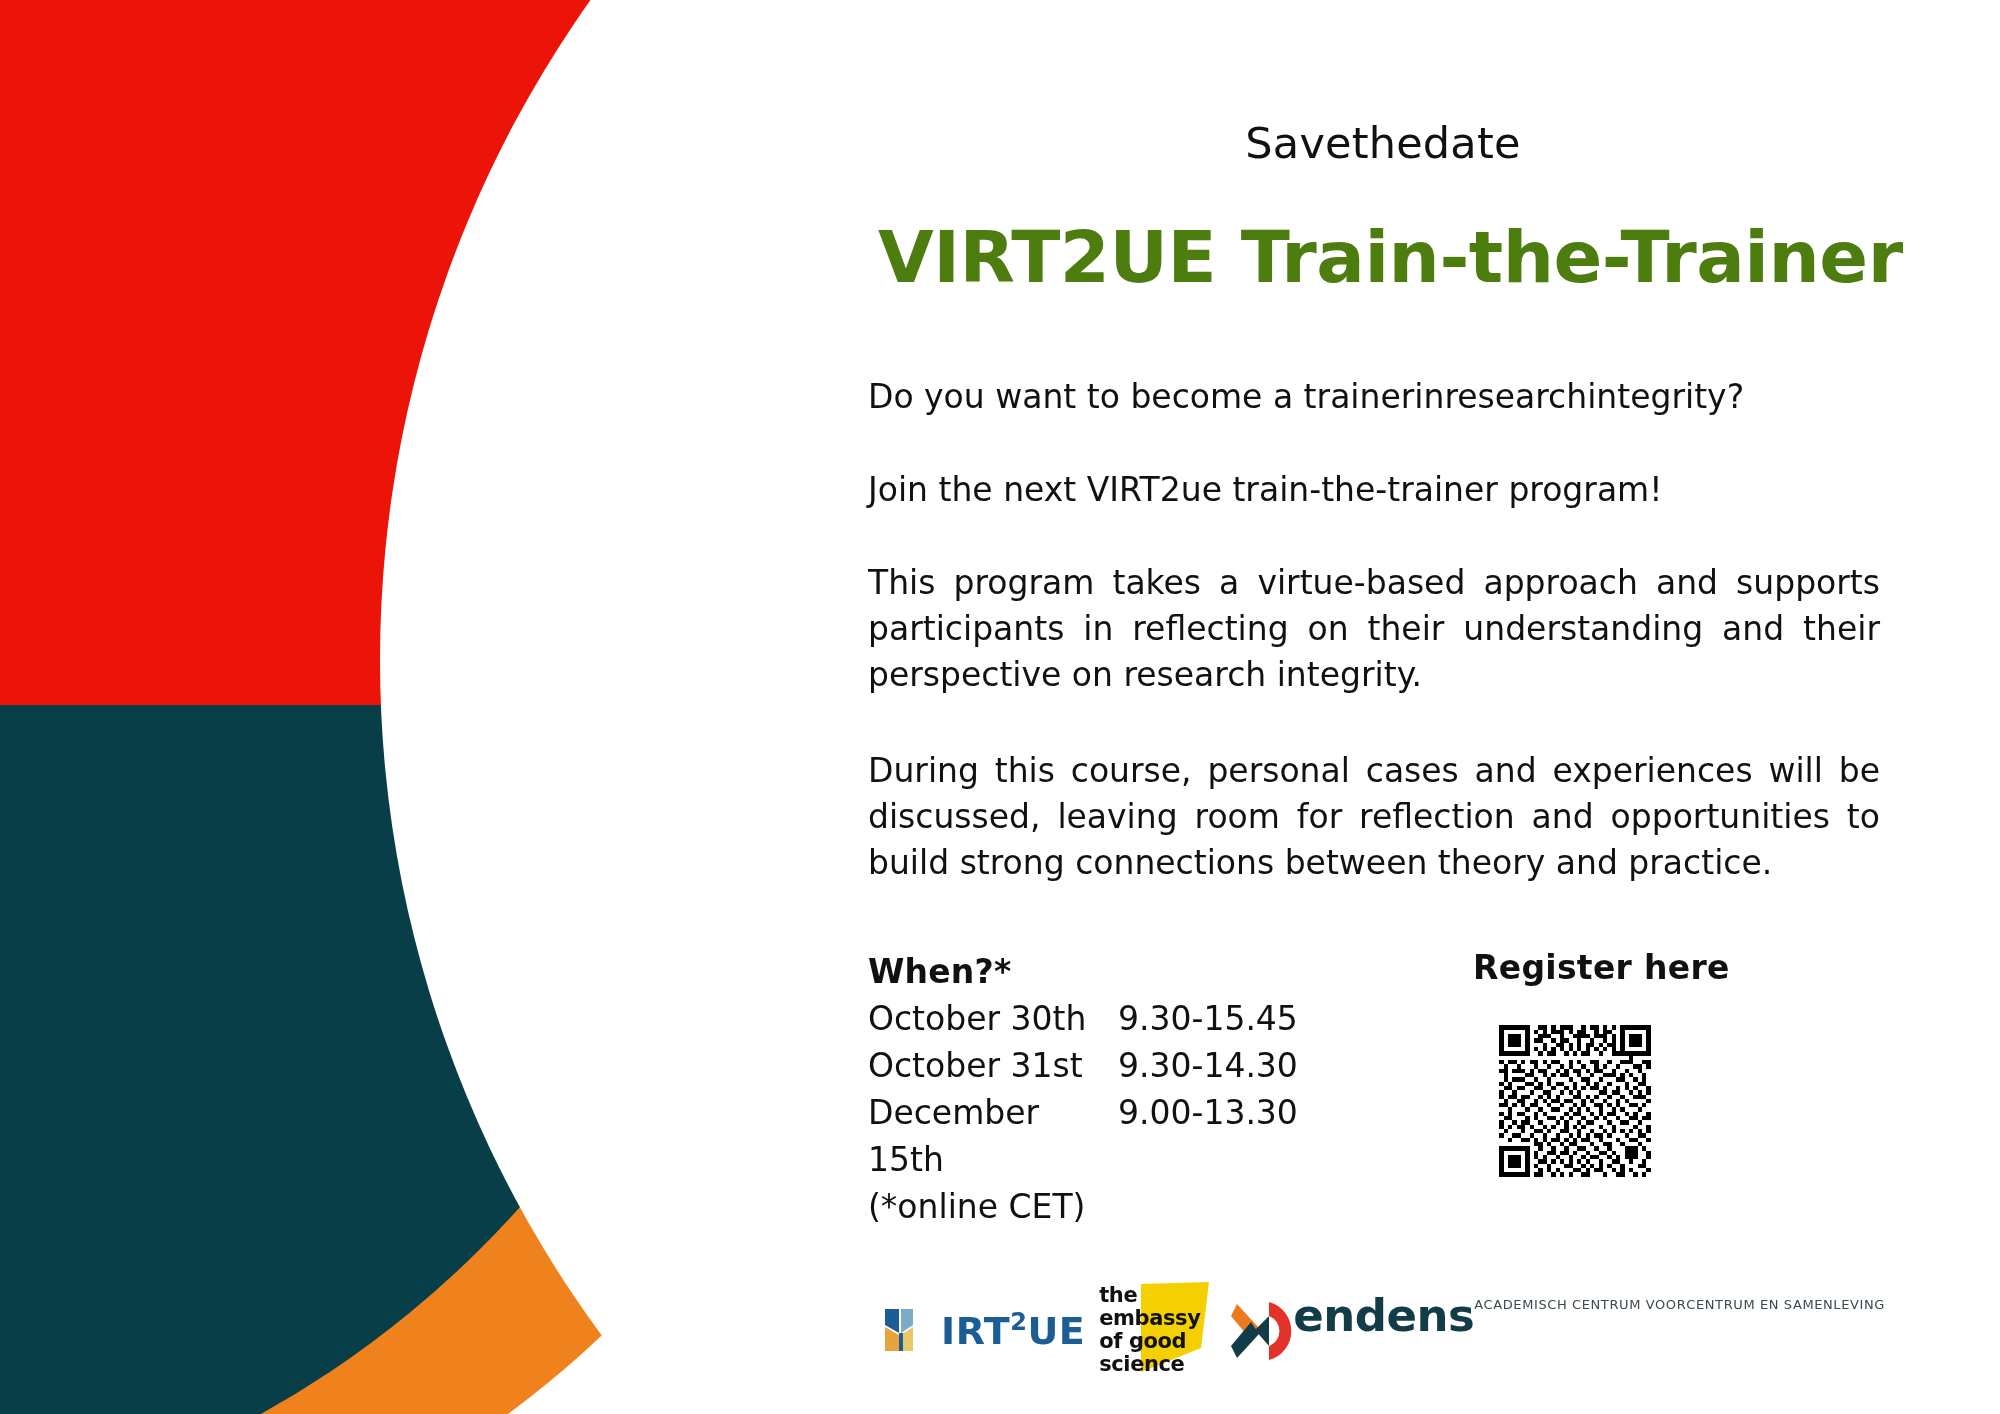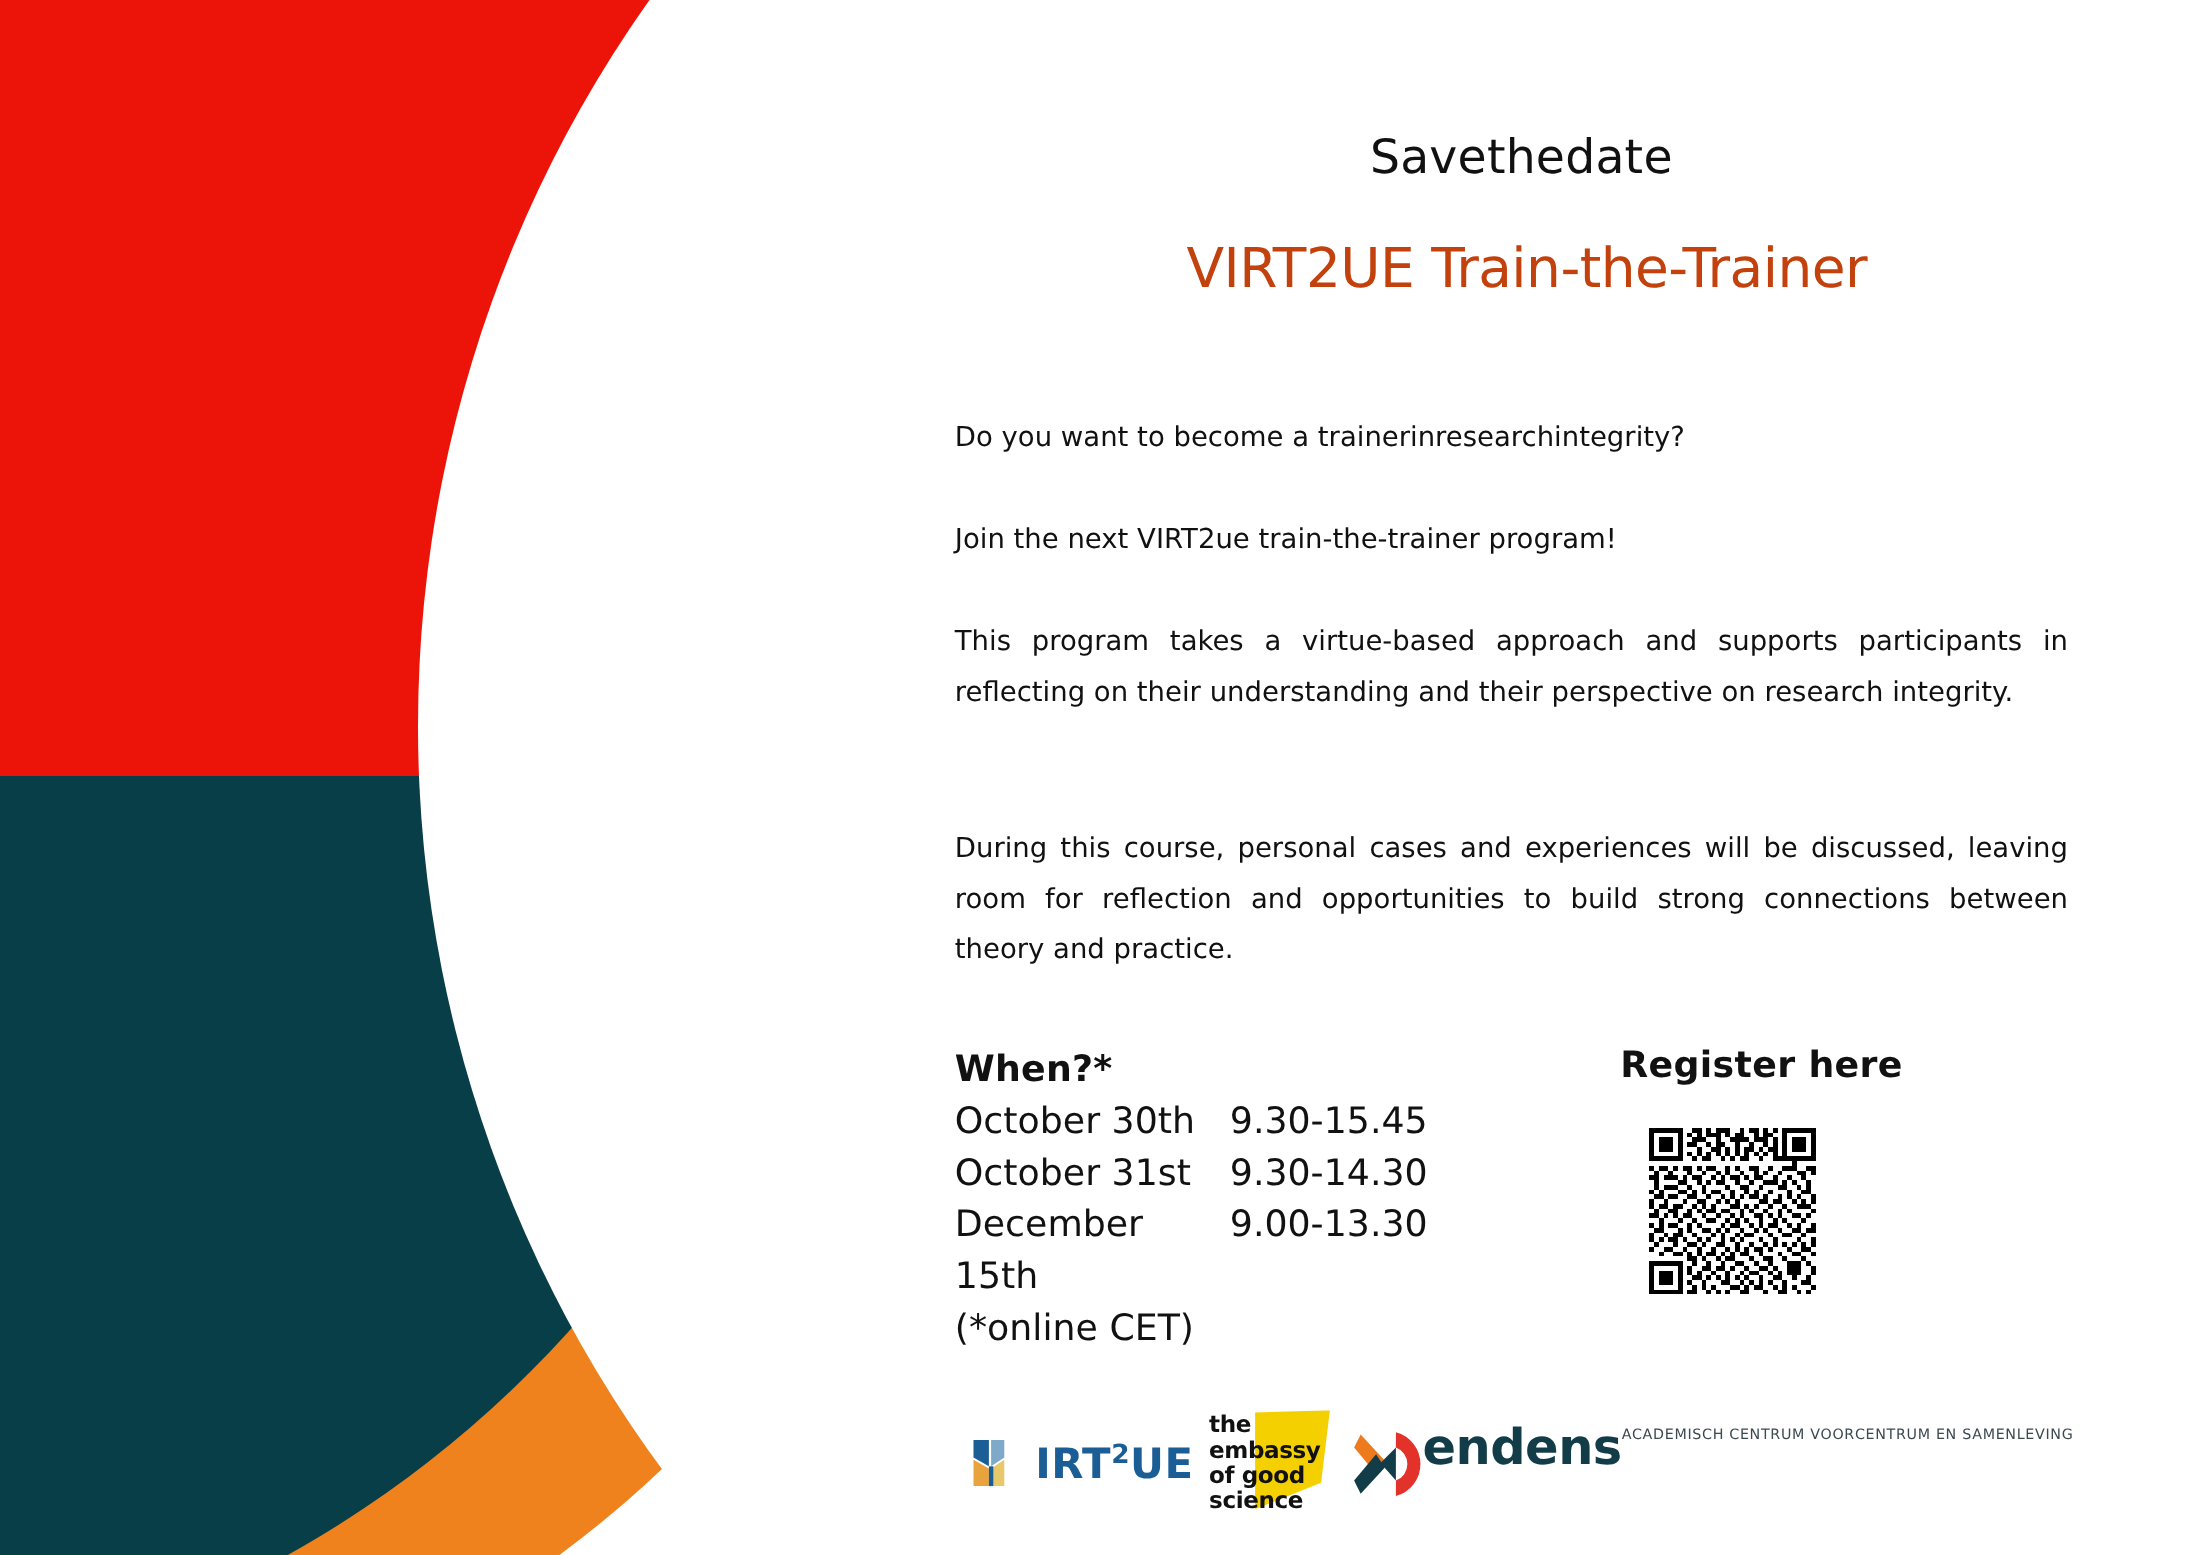--- a/index.html
+++ b/index.html
@@ -39,32 +39,32 @@
     color:#111111;
     letter-spacing:0.2px;
   }
 
   .maintitle {
     position:absolute;
     top:215px;
     left:10px;
     width:1020px;
     text-align:center;
-    font-size:50px;
-    font-weight:400;
-    color:#c2410c;
+    font-size:72px;
+    font-weight:700;
+    color:#4d7c0f;
     letter-spacing:-0.5px;
     white-space:nowrap;
   }
 
   .para {
     position:absolute;
     left:0;
     width:1012px;
-    font-size:25px;
+    font-size:33px;
     line-height:46px;
     color:#111111;
     text-align:justify;
     text-justify:inter-word;
   }
   .para.nojustify { text-align:left; }
   #p1 { top:374px; }
   #p2 { top:467px; }
   #p3 { top:560px; }
   #p4 { top:748px; }

